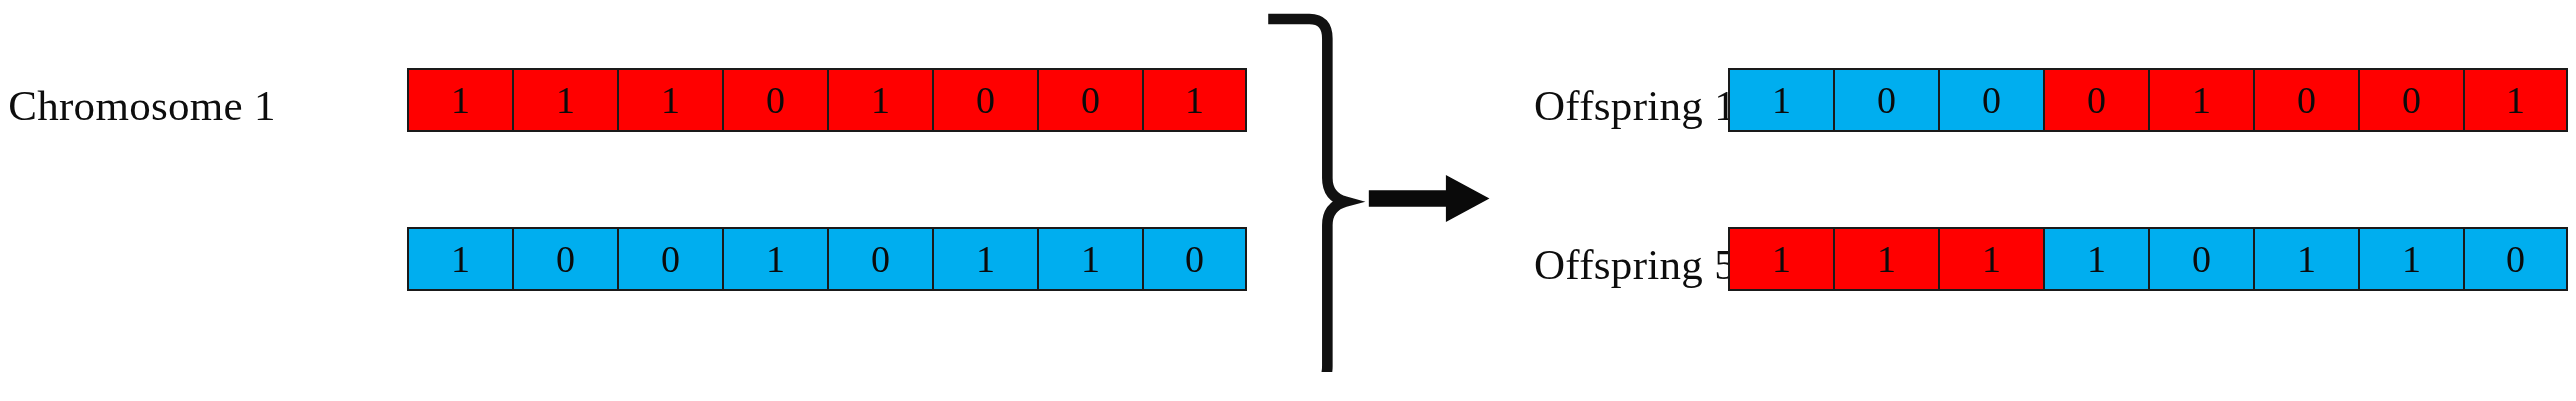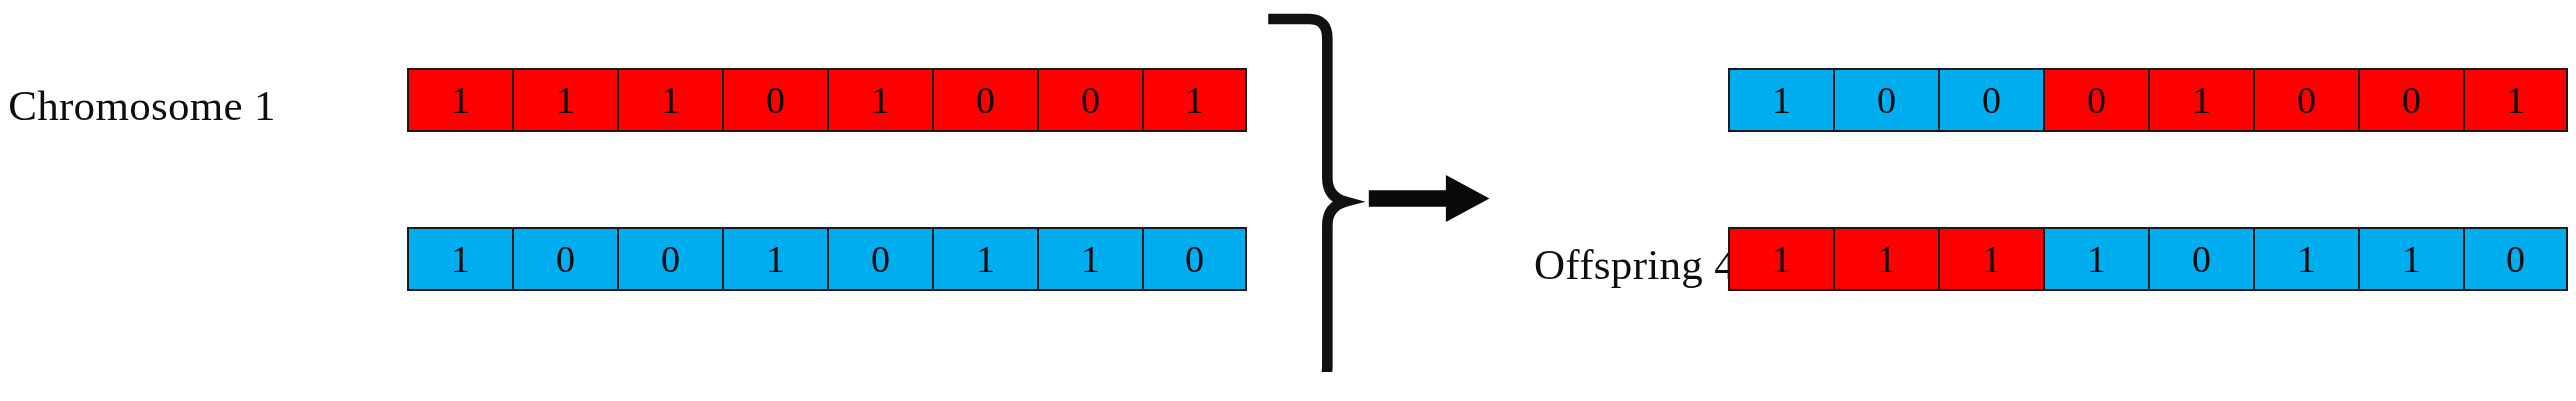--- a/index.html
+++ b/index.html
@@ -108,33 +108,34 @@
       <path d="M 8 10 L 52 10 Q 74 10 74 34 L 74 205 Q 74 228 96 234 Q 74 240 74 263 L 74 436 Q 74 460 52 460 L 8 460" fill="none" stroke="#111111" stroke-width="13" stroke-linecap="square" stroke-linejoin="miter"></path>
     </svg>
   </div>
 
   <div class="arrow-wrap" style="left:1368px; top:173px;">
     <svg width="123" height="51" viewBox="0 0 150 62" aria-hidden="true">
       <path d="M 2 22 L 96 22 L 96 4 L 146 31 L 96 58 L 96 40 L 2 40 Z" fill="#0a0a0a" stroke="#0a0a0a" stroke-width="2" stroke-linejoin="miter"></path>
     </svg>
   </div>
 
+  <div class="row-label" style="left:1534px; top:84px;">Offspring 1</div>
 
   <div class="strip" id="strip-o1" style="left:1728px; top:68px;">
       <div class="cell blue">1</div>
       <div class="cell blue">0</div>
       <div class="cell blue">0</div>
       <div class="cell red">0</div>
       <div class="cell red">1</div>
       <div class="cell red">0</div>
       <div class="cell red">0</div>
       <div class="cell red">1</div>
     </div>
 
-  <div class="row-label" style="left:1534px; top:243px;">Offspring 4</div>
+  <div class="row-label" style="left:1534px; top:243px;">Offspring 5</div>
 
   <div class="strip" id="strip-o2" style="left:1728px; top:227px;">
       <div class="cell red">1</div>
       <div class="cell red">1</div>
       <div class="cell red">1</div>
       <div class="cell blue">1</div>
       <div class="cell blue">0</div>
       <div class="cell blue">1</div>
       <div class="cell blue">1</div>
       <div class="cell blue">0</div>

